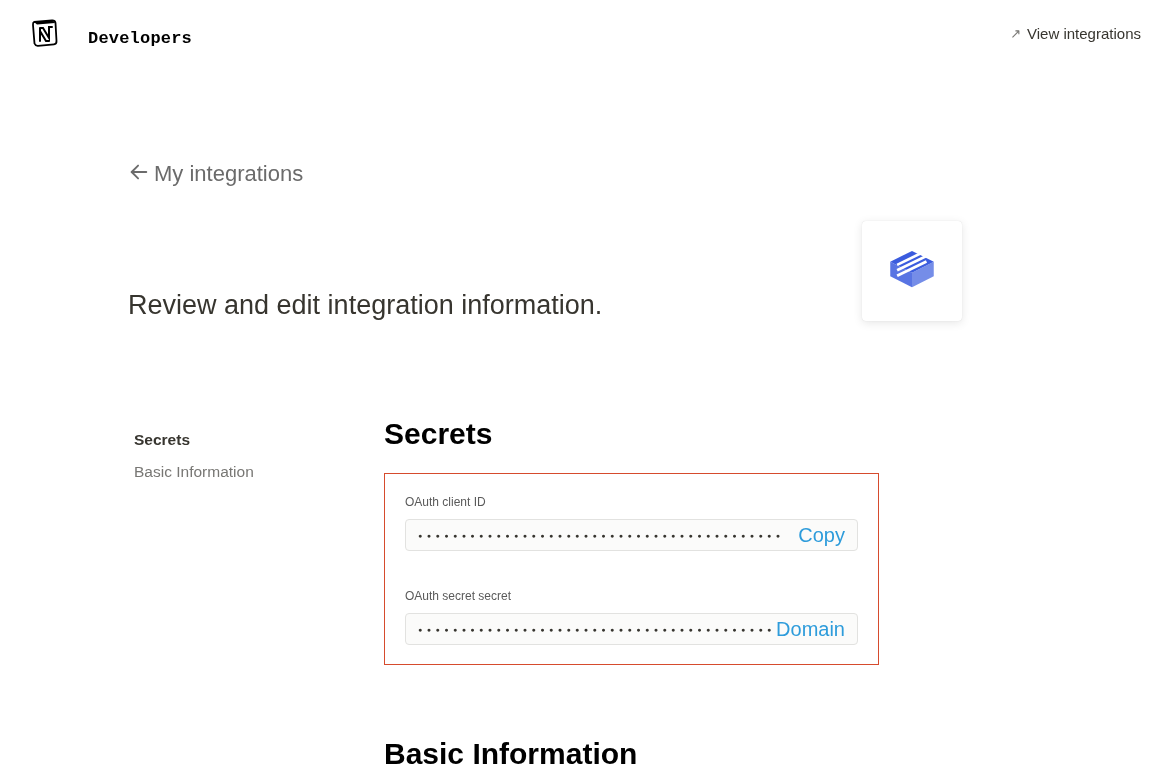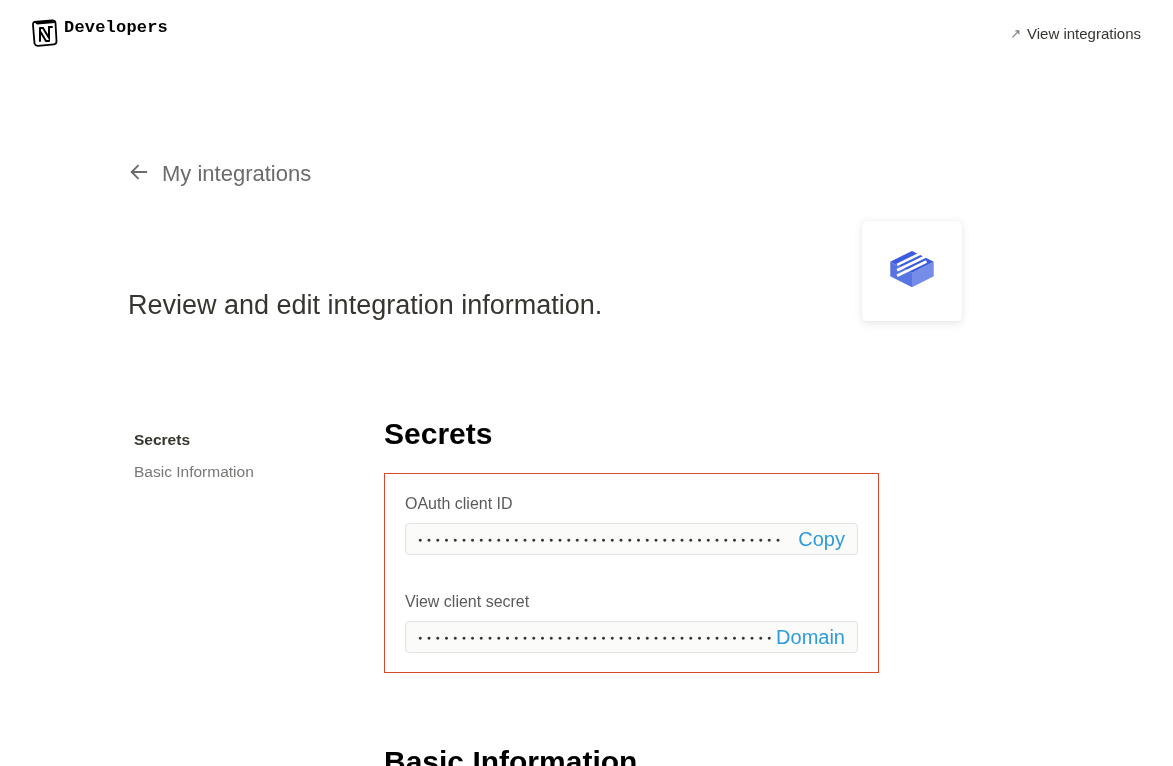--- a/index.html
+++ b/index.html
@@ -16,22 +16,22 @@
       overflow: hidden;
     }
     .topbar {
       display: flex;
       justify-content: space-between;
       align-items: center;
       padding: 18px 32px 18px 30px;
     }
     .brand {
       display: flex;
-      align-items: flex-start;
-      gap: 4px;
+      align-items: flex-end;
+      gap: 28px;
     }
     .logo-box {
       width: 30px;
       height: 30px;
       display: flex;
       align-items: center;
       justify-content: center;
     }
     .brand-text {
       font-family: "Courier New", monospace;
@@ -51,21 +51,21 @@
     .doc-link .arrow {
       font-size: 13px;
       color: #787774;
     }
     .page {
       padding: 95px 95px 0 128px;
     }
     .breadcrumb {
       display: flex;
       align-items: center;
-      gap: 12px;
+      gap: 4px;
       margin-bottom: 58px;
       cursor: pointer;
     }
     .breadcrumb-text {
       font-size: 22px;
       color: #6b6b6b;
       font-weight: 400;
     }
     .hero {
       display: flex;
@@ -128,21 +128,21 @@
       padding: 13px 20px 19px 20px;
       width: 495px;
     }
     .field-group {
       margin-top: 8px;
     }
     .field-group + .field-group {
       margin-top: 38px;
     }
     .field-label {
-      font-size: 16px;
+      font-size: 12px;
       color: #5a5a5a;
       font-weight: 500;
       margin-bottom: 10px;
     }
     .secret-row {
       display: flex;
       align-items: center;
       border: 1px solid #e2e2e0;
       background: #fbfbfa;
       border-radius: 4px;
@@ -233,21 +233,21 @@
       <div class="highlight-box">
         <div class="field-group">
           <div class="field-label">OAuth client ID</div>
           <div class="secret-row">
             <div class="secret-dots">●●●●●●●●●●●●●●●●●●●●●●●●●●●●●●●●●●●●●●●●●●</div>
             <button class="secret-action">Copy</button>
           </div>
         </div>
 
         <div class="field-group">
-          <div class="field-label">View client secret</div>
+          <div class="field-label">OAuth secret secret</div>
           <div class="secret-row">
             <div class="secret-dots">●●●●●●●●●●●●●●●●●●●●●●●●●●●●●●●●●●●●●●●●●●</div>
             <button class="secret-action">Domain</button>
           </div>
         </div>
       </div>
 
       <h2 class="section-title second">Basic Information</h2>
     </div>
   </div>

